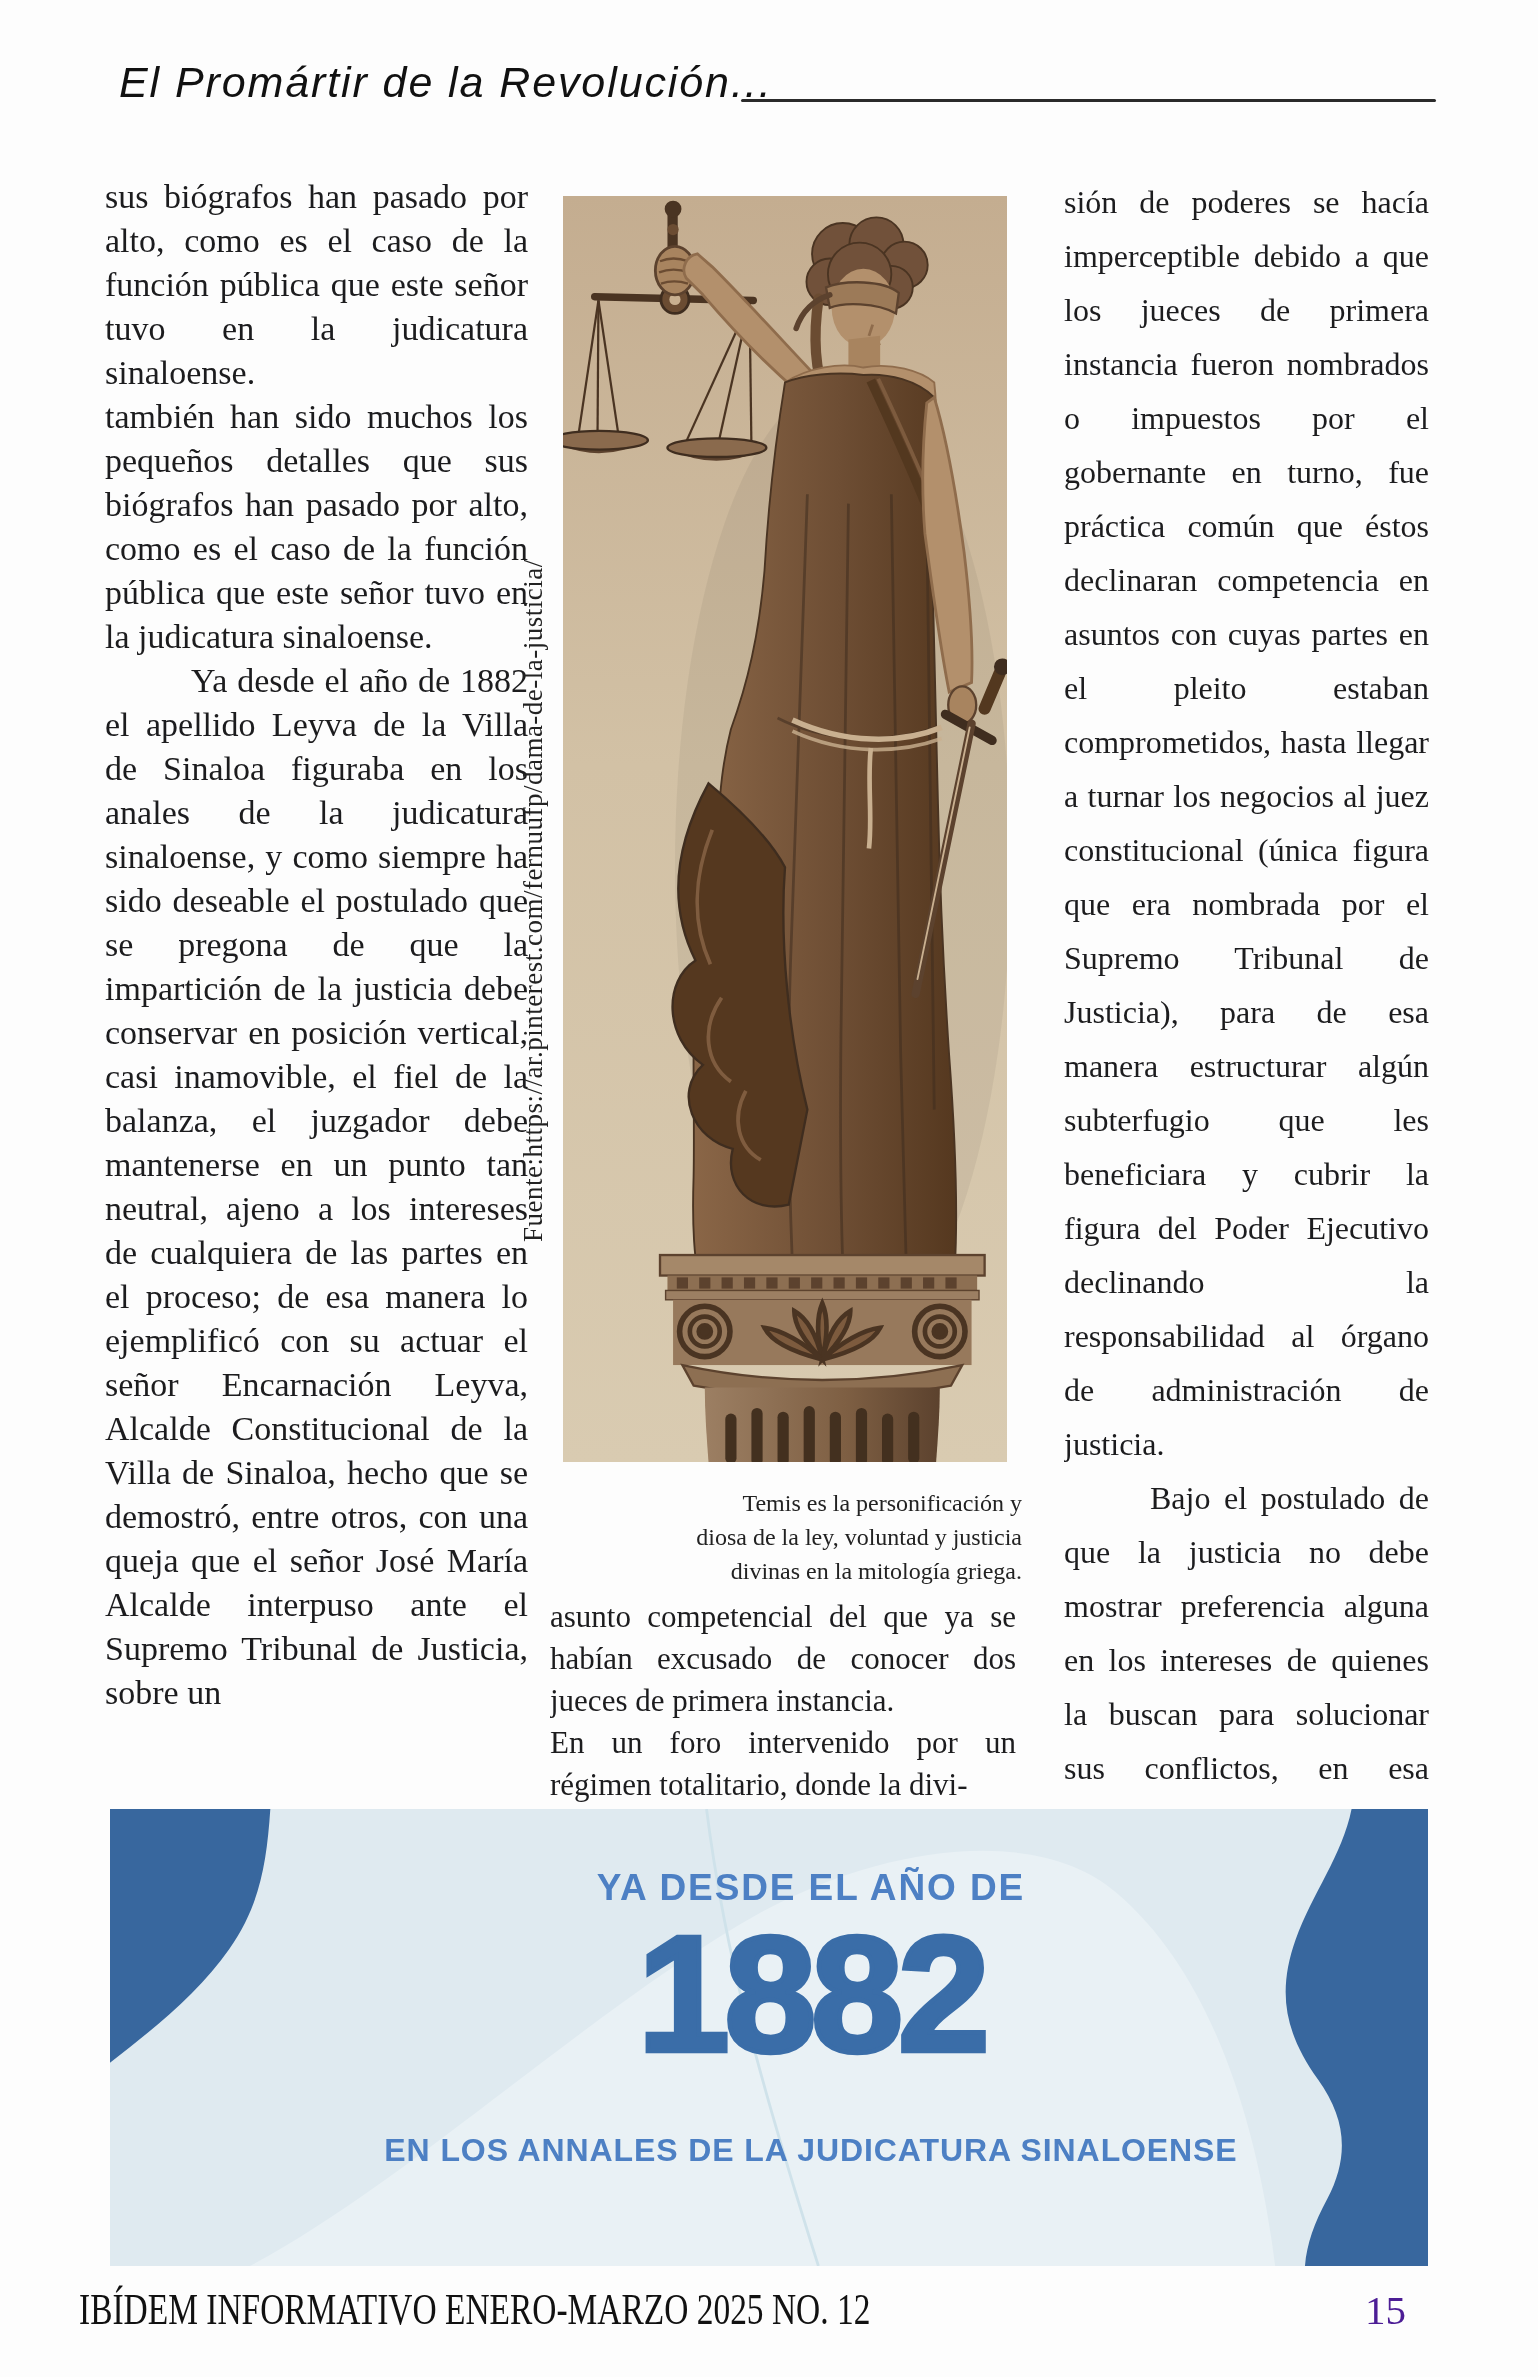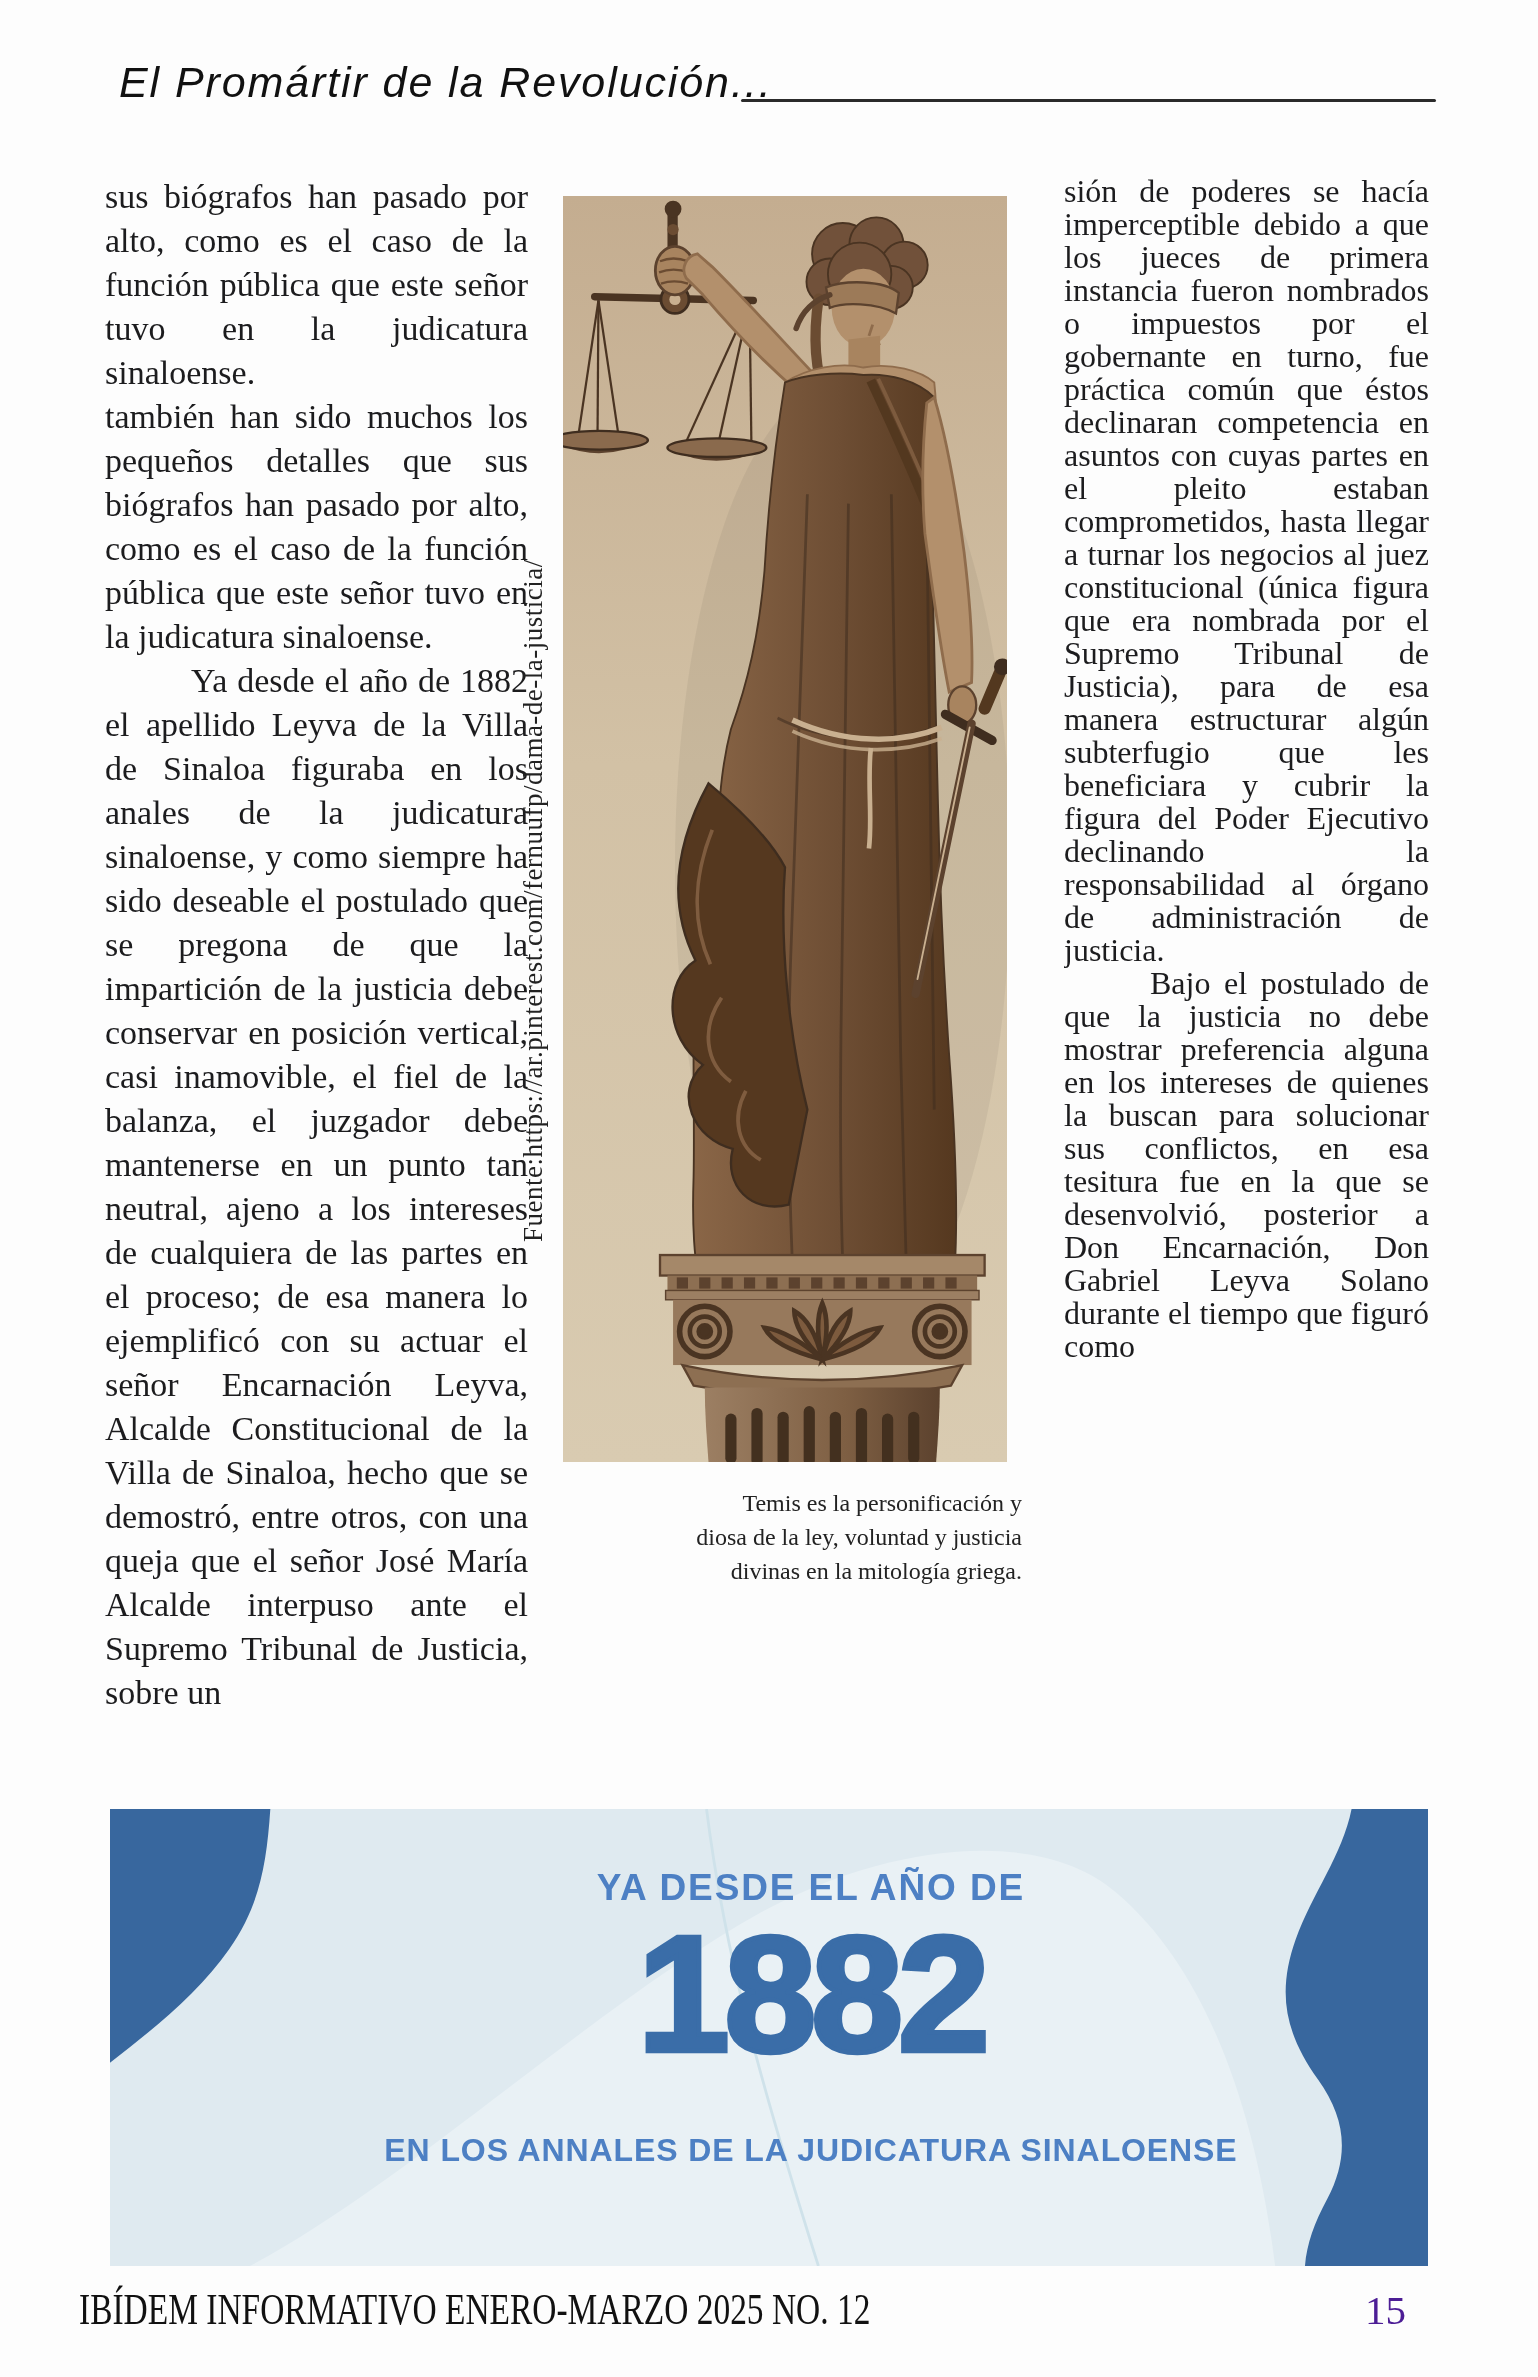--- a/index.html
+++ b/index.html
@@ -24,21 +24,21 @@
     background:#2b2b2b;border-radius:1.9px;
   }
   
   .col{
     position:absolute;top:175px;
     text-align:justify;
     overflow:hidden;
   }
   .col p{margin:0;}
   .col-1{left:105px;width:423px;height:1636px;font-size:34px;line-height:44px;}
-  .col-3{left:1064px;width:365px;height:1636px;font-size:32px;line-height:33px;}
+  .col-3{left:1064px;width:365px;height:1636px;font-size:32px;line-height:54px;}
   .indent{text-indent:86px;}
   
   .source-vertical{
     position:absolute;left:518px;top:1242px;width:895px;height:39px;
     transform:rotate(-90deg);transform-origin:0 0;
     font-size:27px;letter-spacing:0.5px;color:#222;
     white-space:nowrap;
   }
   .statue-figure{
     position:absolute;left:563px;top:196px;width:444px;height:1266px;
@@ -270,20 +270,24 @@
         <path d="M348 1312 L348 1356"></path>
           <path d="M376 1310 L376 1354"></path>
       </g>
     </svg>
   </div>
 
   <div class="caption">Temis es la personificación y
 diosa de la ley, voluntad y justicia
 divinas en la mitología griega.</div>
 
+  <div class="col-2-text">
+    <p>asunto competencial del que ya se habían excusado de conocer dos jueces de primera instancia.</p>
+    <p>En un foro intervenido por un régimen totalitario, donde la divi-</p>
+  </div>
 
   <div class="col col-3">
     <p>sión de poderes se hacía imperceptible debido a que los jueces de primera instancia fueron nombrados o impuestos por el gobernante en turno, fue práctica común que éstos declinaran competencia en asuntos con cuyas partes en el pleito estaban comprometidos, hasta llegar a turnar los negocios al juez constitucional (única figura que era nombrada por el Supremo Tribunal de Justicia), para de esa manera estructurar algún subterfugio que les beneficiara y cubrir la figura del Poder Ejecutivo declinando la responsabilidad al órgano de administración de justicia.</p>
     <p class="indent">Bajo el postulado de que la justicia no debe mostrar preferencia alguna en los intereses de quienes la buscan para solucionar sus conflictos, en esa tesitura fue en la que se desenvolvió, posterior a Don Encarnación, Don Gabriel Leyva Solano durante el tiempo que figuró como</p>
   </div>
 
   <div class="banner">
     <svg class="deco" viewBox="0 0 1414 490" preserveAspectRatio="none">
       <rect x="0" y="0" width="1414" height="490" fill="#dfeaf0"></rect>
       <path d="M150 490 C320 400 520 210 700 110 C840 35 1000 20 1080 90 C1180 175 1230 330 1250 490 Z" fill="#e9f1f5"></path>

